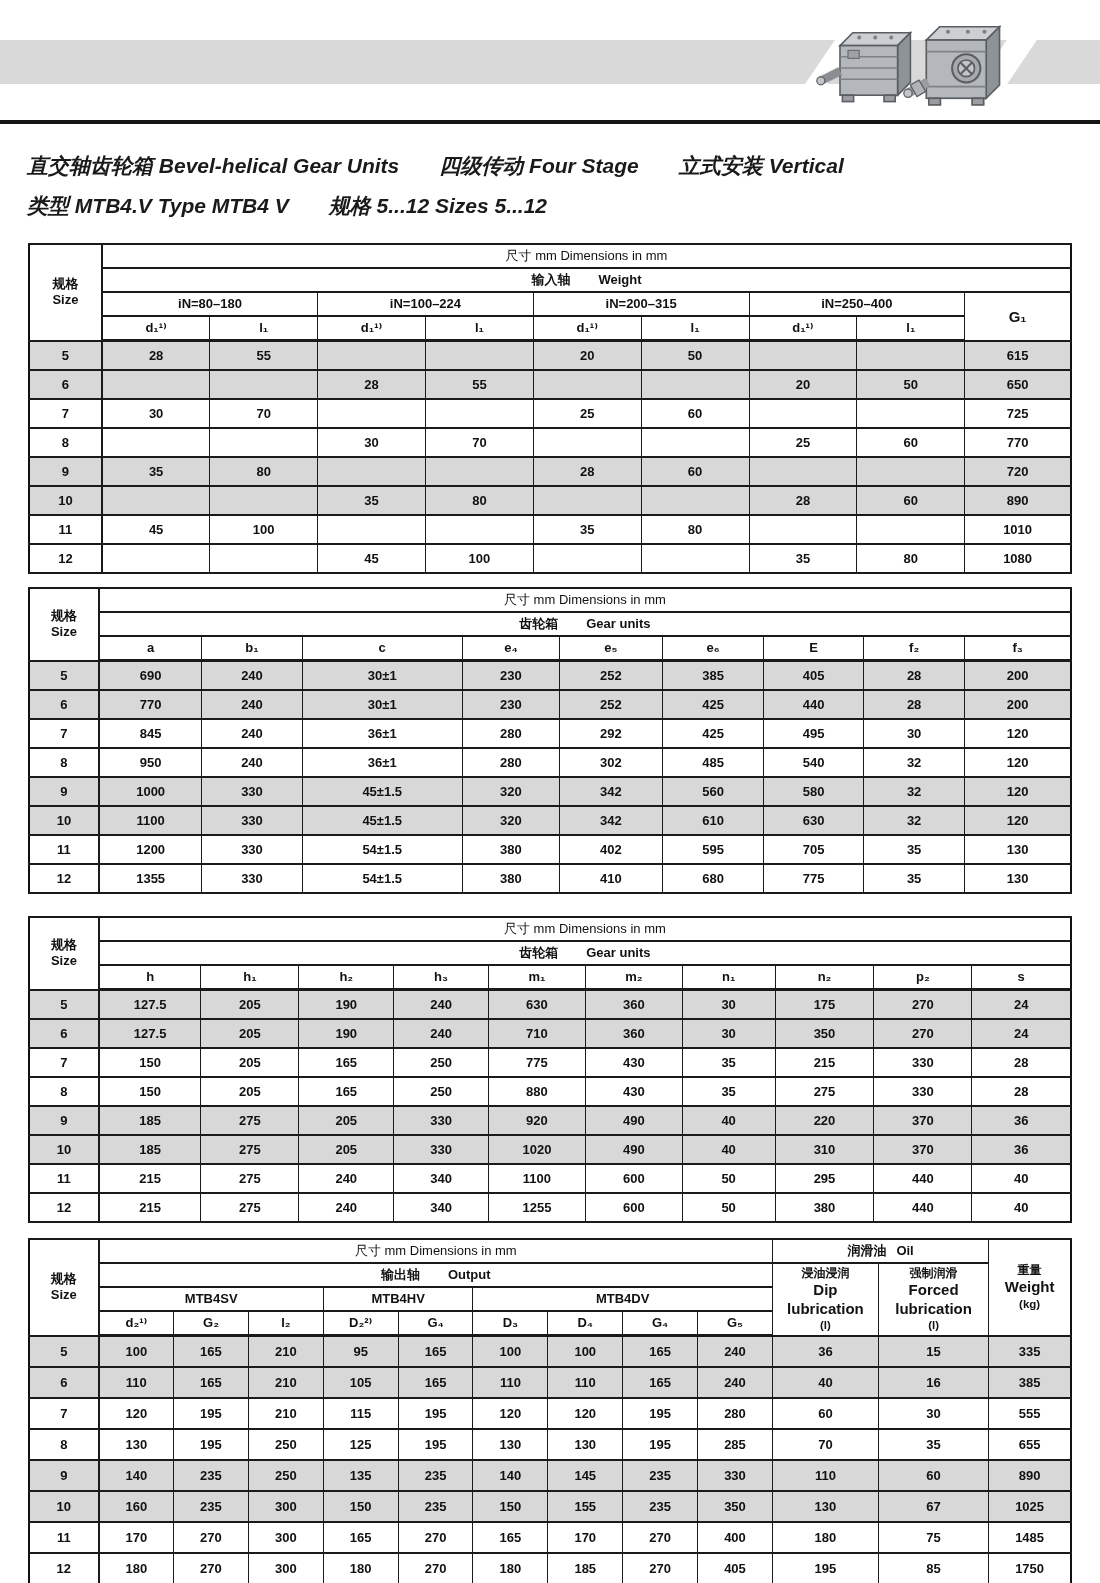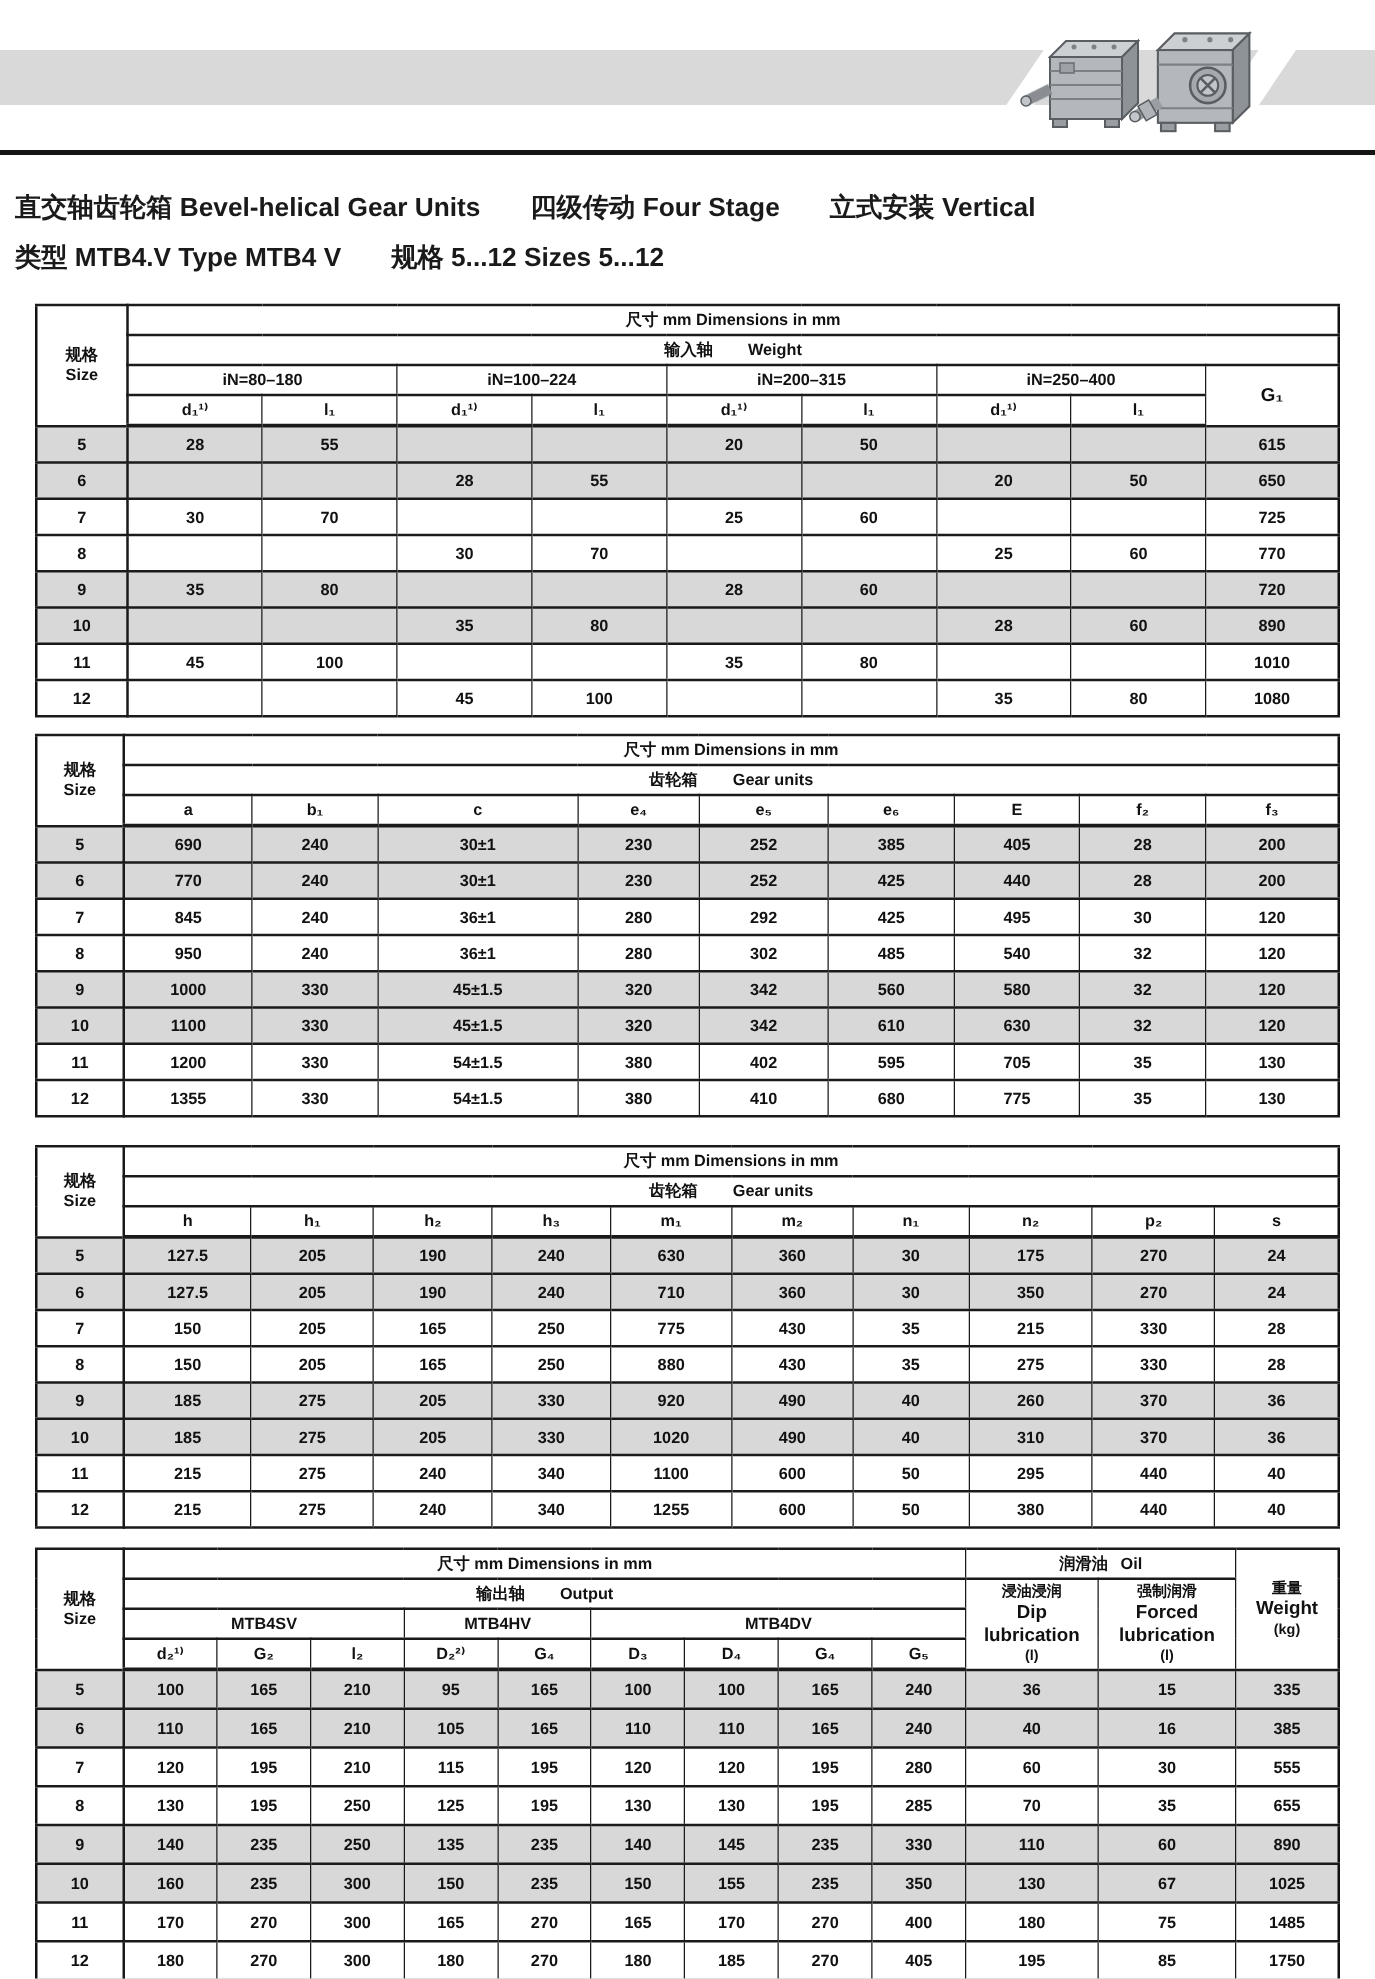--- a/index.html
+++ b/index.html
@@ -15,21 +15,21 @@
   .deco-right{left:1022px;width:100px;}
   .banner-title{
     position:absolute;left:30px;top:44px;font-size:28px;font-weight:bold;font-style:italic;
     color:#262220;letter-spacing:1px;white-space:nowrap;
   }
   .gearbox{position:absolute;}
   .gb1{left:816px;top:20px;}
   .gb2{left:903px;top:15px;}
   .title-rule{position:absolute;left:0;top:120px;width:1100px;height:4px;background:#151515;}
   
-  .subtitles{position:absolute;left:12px;top:146px;}
+  .subtitles{position:absolute;left:27px;top:146px;font-style:italic;}
   .sub-line{display:flex;align-items:center;height:40px;font-size:21px;font-weight:bold;white-space:nowrap;}
   .sub-line .seg{margin-right:40px;}
   
   .tables{position:absolute;left:28px;top:243px;width:1044px;}
   table{border-collapse:collapse;width:1044px;table-layout:fixed;}
   .tbl{margin-bottom:13px;}
   .tbl2{margin-bottom:22px;}
   .tbl3{margin-bottom:15px;}
   th,td{
     border:1.5px solid #1a1a1a;border-top-width:2px;border-bottom-width:2px;
@@ -40,21 +40,21 @@
   thead th{height:22px;line-height:1.15;}
   thead tr:last-child th{border-bottom-width:3px;}
   tbody td{height:27px;}
   .tbl3 tbody td{height:27px;}
   .tbl4 tbody td{height:29px;}
   tr.shaded td{background:#d8d8d8;}
   .size-th,td:first-child{border-right-width:2.5px;}
   .size-th{width:auto;font-weight:bold;}
   .size-th div{line-height:1.25;}
   .sect-gap{margin-left:28px;}
-  .dim-title{font-weight:bold;}
+  .dim-title{font-weight:normal;}
   .small-hdr{font-size:12px;line-height:1.25;}
   .small-hdr .en{font-size:15px;display:block;}
   .small-hdr .unit{font-size:11.5px;display:block;}
 </style>
 </head>
 <body>
 
 <div class="page">
 
   <div class="banner-band"></div>
@@ -492,21 +492,21 @@
           </tr>
           <tr class="shaded">
             <td>9</td>
             <td>185</td>
             <td>275</td>
             <td>205</td>
             <td>330</td>
             <td>920</td>
             <td>490</td>
             <td>40</td>
-            <td>260</td>
+            <td>220</td>
             <td>370</td>
             <td>36</td>
           </tr>
           <tr class="shaded">
             <td>10</td>
             <td>185</td>
             <td>275</td>
             <td>205</td>
             <td>330</td>
             <td>1020</td>

